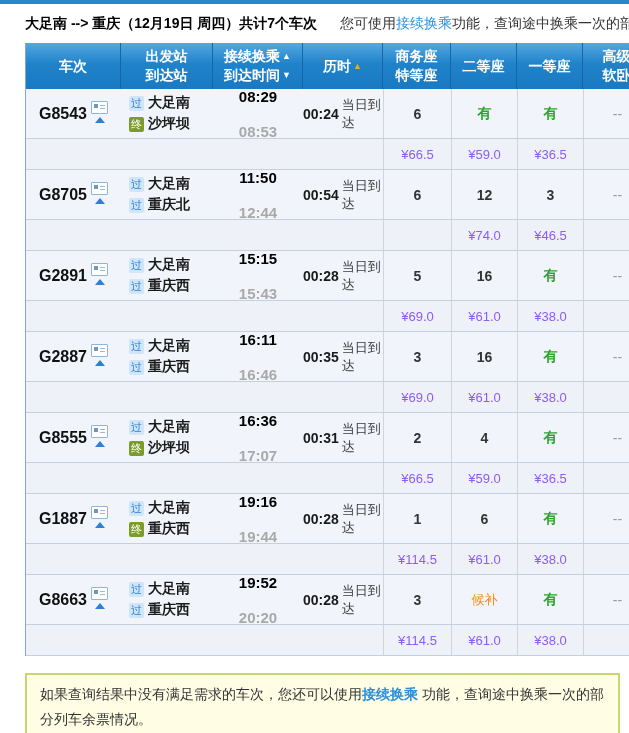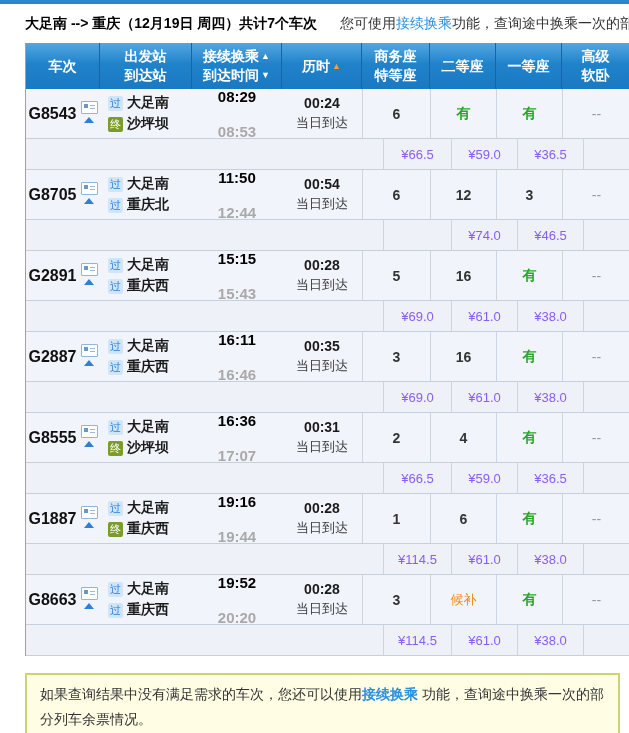--- a/index.html
+++ b/index.html
@@ -19,21 +19,21 @@
   .table-wrap{margin-left:25px;width:604px;overflow:hidden;border-left:1px solid #7fa9d4;}
   .thead{display:flex;width:625px;height:46px;
     background:linear-gradient(180deg,#55a7e0,#2083ca 45%,#1979c2);}
   .th{display:flex;flex-direction:column;justify-content:center;align-items:center;
     color:#fff;font-weight:bold;font-size:14px;line-height:19px;
     border-right:1px solid #1565a8;box-sizing:border-box;}
   .th .hline{display:flex;align-items:center;}
   .arrglyph{font-size:9px;margin-left:2px;}
   .arr-white{color:#ffffff;}
   .arr-orange{color:#f0a232;}
-  .c0{width:74px;}.c1{width:92px;}.c2{width:90px;}.c3{width:80px;}
+  .c0{width:95px;}.c1{width:92px;}.c2{width:90px;}.c3{width:80px;}
   .c4{width:68px;}.c5{width:66px;}.c6{width:66px;}.c7{width:68px;}
   .trow{display:flex;width:625px;background:#f1f4fa;border-bottom:1px solid #c6d0dd;box-sizing:border-box;}
   .trow.info{height:50px;}
   .trow.price{height:31px;background:#eef1f8;}
   .cell{box-sizing:border-box;display:flex;align-items:center;justify-content:center;}
   .bL{border-left:1px solid #ccd5e2;}
   .train-cell{justify-content:center;gap:4px;}
   .train-no{font-weight:bold;font-size:16px;color:#111;cursor:pointer;}
   .side{display:flex;flex-direction:column;align-items:center;gap:3px;margin-top:-3px;}
   .card-icon{width:15px;height:11px;border:1px solid #8fb6d8;background:#fff;border-radius:1px;position:relative;cursor:pointer;}
@@ -41,21 +41,21 @@
   .card-icon::after{content:"";position:absolute;right:2px;top:3px;width:5px;height:1px;background:#9db9d6;box-shadow:0 3px 0 #9db9d6;}
   .tri{width:0;height:0;border-left:5px solid transparent;border-right:5px solid transparent;border-bottom:6px solid #2e7fd6;cursor:pointer;}
   .station-cell{flex-direction:column;align-items:flex-start;justify-content:center;gap:3px;padding-left:8px;}
   .st-line{display:flex;align-items:center;gap:4px;font-size:14px;color:#1a1a1a;font-weight:bold;}
   .badge{width:15px;height:15px;font-size:11px;line-height:15px;text-align:center;border-radius:2px;font-weight:normal;flex:none;}
   .badge.pass{background:#cfe5f8;color:#2e7fd6;}
   .badge.term{background:#7b9b2a;color:#fff;}
   .time-cell{flex-direction:column;gap:18px;}
   .dep-time{font-weight:bold;font-size:15px;color:#000;}
   .arr-time{font-weight:bold;font-size:15px;color:#a9a9a9;}
-  .dur-cell{flex-direction:column;gap:3px;}
+  .dur-cell{flex-direction:row;gap:3px;}
   .dur{font-weight:bold;font-size:14px;color:#1a1a1a;}
   .note{font-size:13px;color:#3a3a3a;}
   .seat-cell{font-size:14px;}
   .seat-num{font-weight:bold;color:#333;}
   .seat-avail{font-weight:bold;color:#2ca42c;}
   .seat-wait{color:#f28a0a;font-size:13px;}
   .seat-none{color:#9a9a9a;}
   .price-cell{font-size:13px;color:#8b5cf6;}
   .spacer{width:357px;}
   

